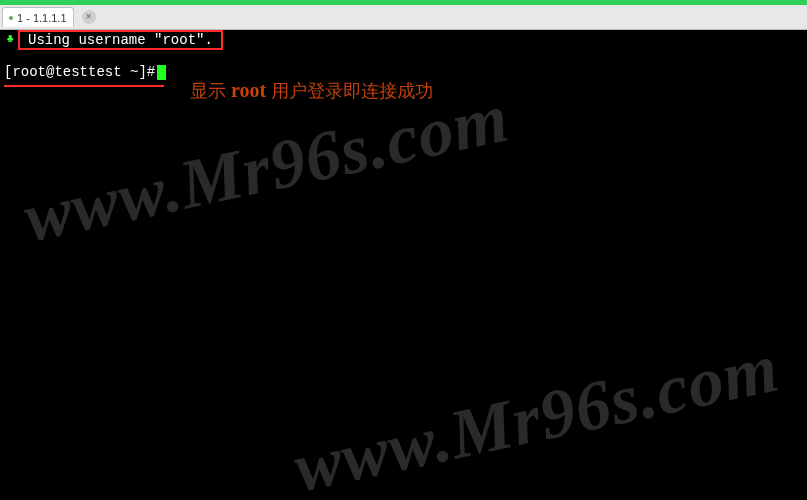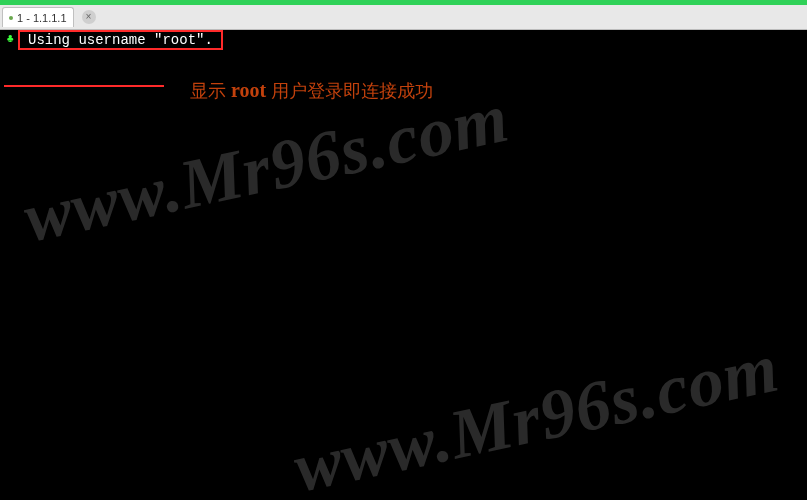--- a/index.html
+++ b/index.html
@@ -142,20 +142,24 @@
 <div class="terminal">
 
   <div class="redbox-row">
     <span class="paw">♣</span>
     <span class="redbox">
       <span class="line">Using username "root".</span>
     </span>
   </div>
 
 
+  <div class="promptrow" style="margin-top:14px;">
+    <span class="prompt-text">[root@testtest ~]#</span>
+    <span class="cursor"></span>
+  </div>
 
   <div class="red-underline"></div>
 
   <div class="annotation">
     <span>显示 </span><span class="bold">root</span><span> 用户登录即连接成功</span>
   </div>
 
   <div class="watermark wm1">www.Mr96s.com</div>
   <div class="watermark wm2">www.Mr96s.com</div>
 

